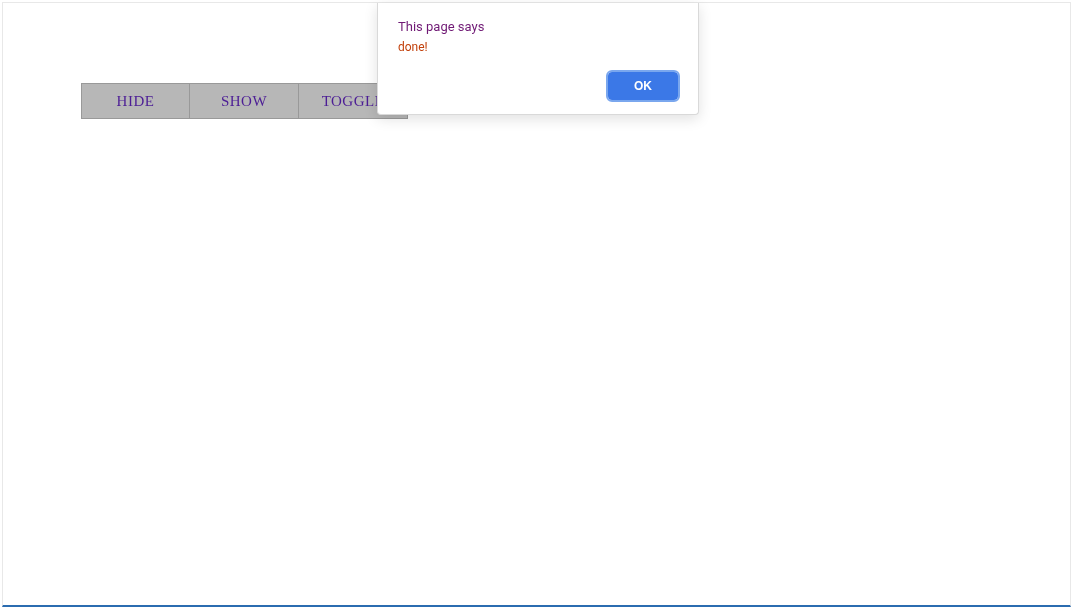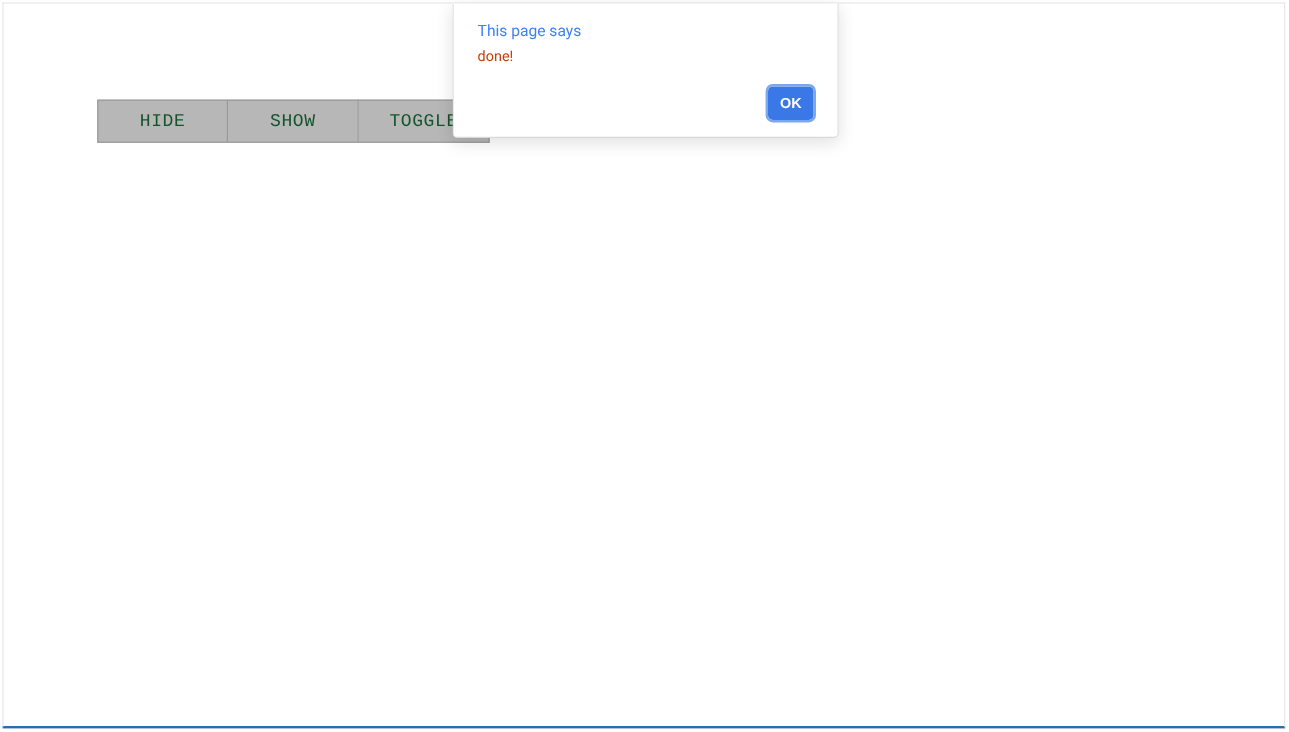--- a/index.html
+++ b/index.html
@@ -29,22 +29,22 @@
       position: absolute;
       top: 80px;
       left: 78px;
       display: flex;
     }
     .ui-btn {
       width: 109px;
       height: 36px;
       background: #b7b7b7;
       border: 1px solid #999;
-      color: #14532d;
-      font-family: Liberation Mono, monospace;
+      color: #4c1d95;
+      font-family: Liberation Serif, serif;
       font-size: 15px;
       letter-spacing: 0.5px;
       display: flex;
       align-items: center;
       justify-content: center;
       cursor: pointer;
     }
     .ui-btn + .ui-btn {
       border-left: none;
     }
@@ -55,41 +55,41 @@
       width: 322px;
       background: #fff;
       border: 1px solid #d9d9d9;
       border-top: none;
       border-radius: 0 0 4px 4px;
       box-shadow: 0 4px 14px rgba(0,0,0,0.12);
       padding: 16px 20px 14px 20px;
     }
     .alert-title {
       font-size: 13px;
-      color: #3b82f6;
+      color: #701a75;
       font-weight: 400;
       margin-bottom: 6px;
     }
     .alert-message {
       font-size: 12px;
       color: #c2410c;
       margin-bottom: 18px;
     }
     .alert-actions {
       display: flex;
       justify-content: flex-end;
     }
     .ok-btn {
       background: #3b78e7;
       color: #fff;
       border: none;
       border-radius: 4px;
       font-size: 12px;
       font-weight: 600;
-      padding: 7px 10px;
+      padding: 7px 26px;
       cursor: pointer;
       outline: 2px solid #7aa7ee;
       outline-offset: 0;
     }
   </style>
 </head>
 <body>
 
 <div class="viewport">
 

